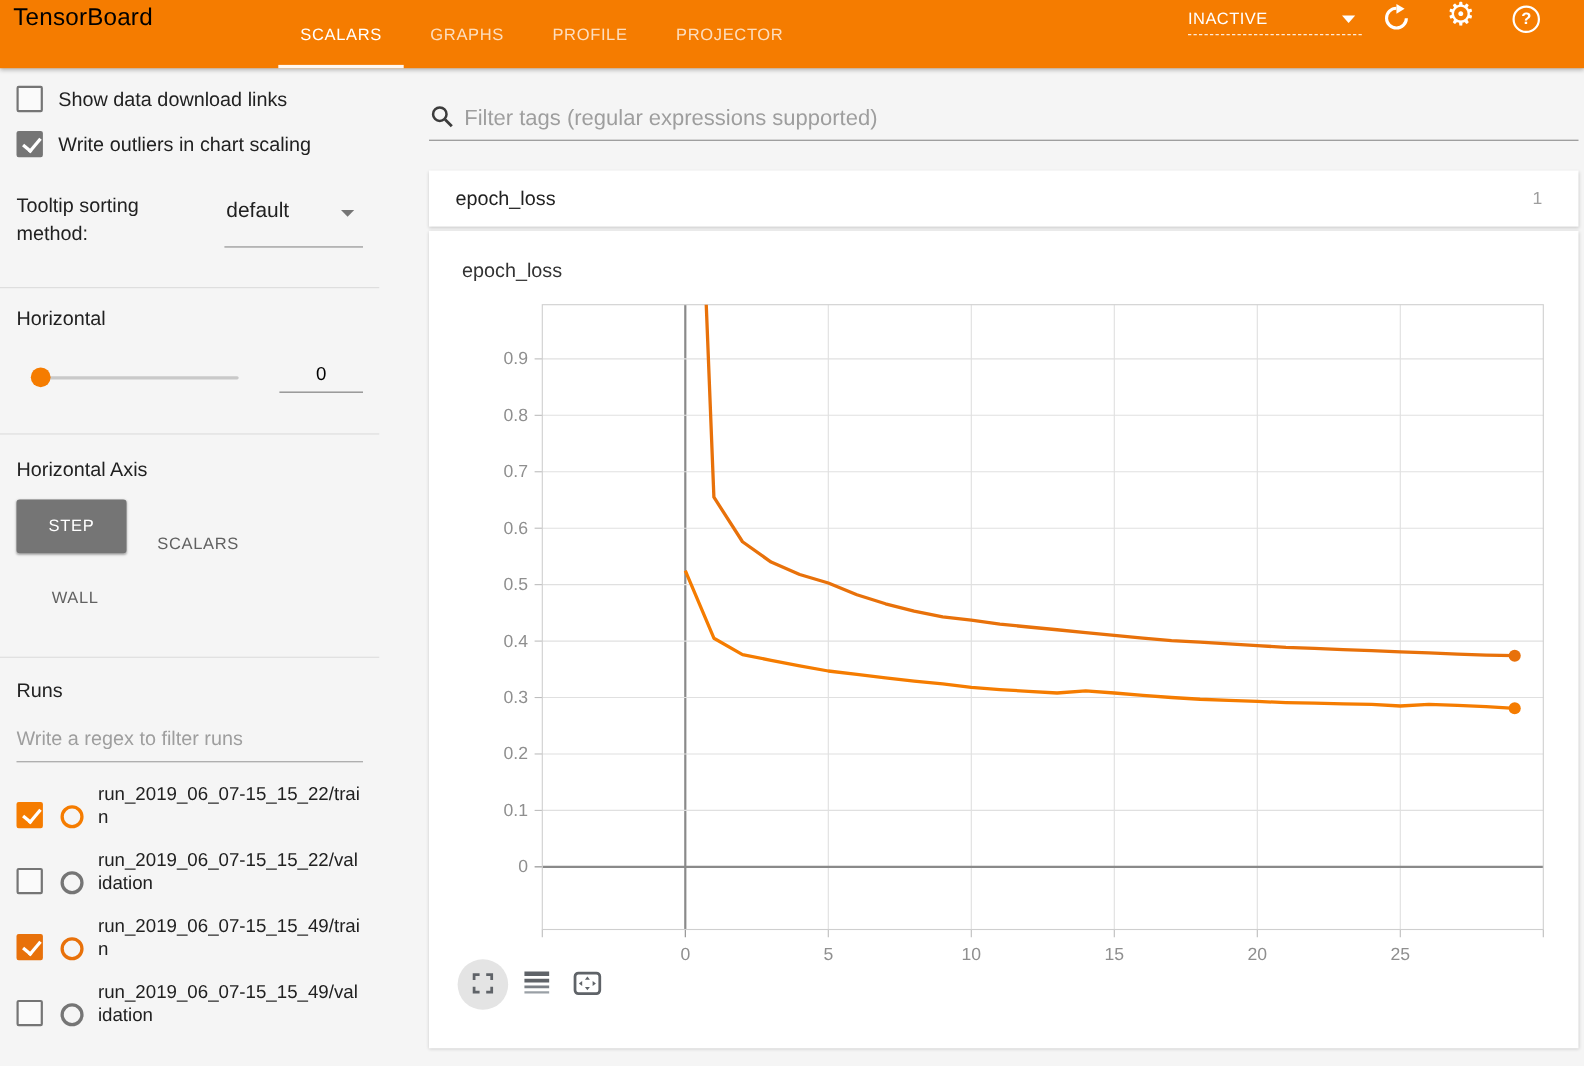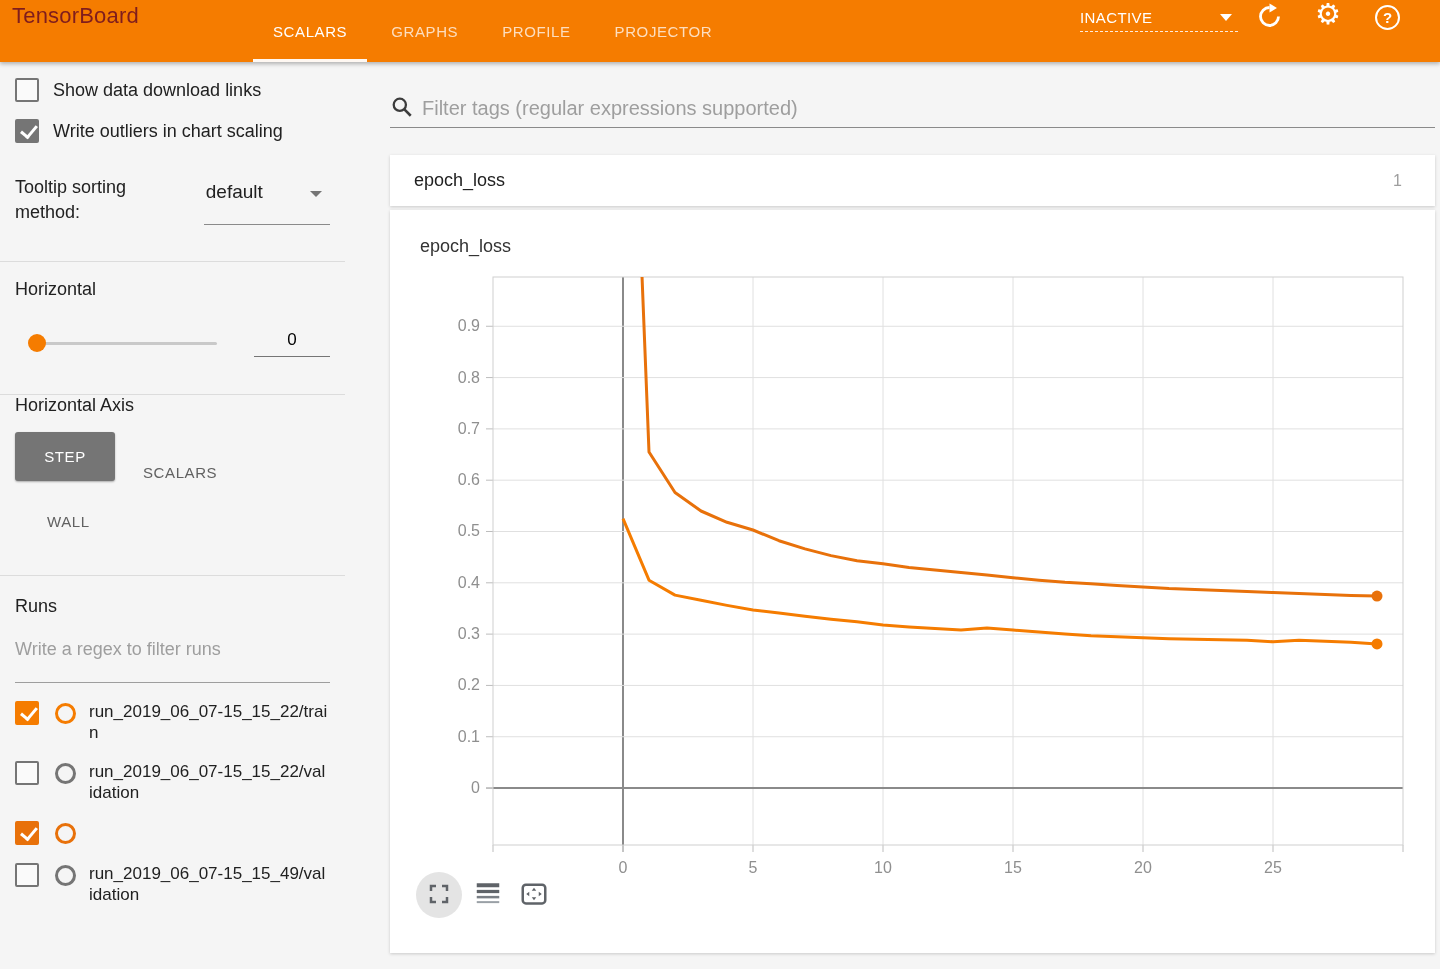--- a/index.html
+++ b/index.html
@@ -2,21 +2,21 @@
 <html><head>
 <meta charset="utf-8">
 <style>
   * { margin:0; padding:0; box-sizing:border-box; }
   html,body { width:1440px; height:969px; overflow:hidden; background:#f5f5f5;
     font-family:"Liberation Sans","DejaVu Sans",sans-serif; color:#212121; }
 
   
   .appbar { position:absolute; left:0; top:0; width:1440px; height:62px;
     background:#f57c00; box-shadow:0 2px 4px rgba(0,0,0,.28); z-index:10; }
-  .app-title { position:absolute; left:12px; top:3px; font-size:22px; color:#7f1d1d; font-weight:500; letter-spacing:.2px; }
+  .app-title { position:absolute; left:12px; top:3px; font-size:22px; color:#000000; font-weight:500; letter-spacing:.2px; }
   .tabs { position:absolute; left:251px; top:0; height:62px; display:flex; }
   .tab { position:relative; height:62px; padding:17px 22px; color:rgba(255,255,255,.75);
     font-size:15px; letter-spacing:.6px; cursor:pointer; }
   .tab .tab-label { display:block; margin-top:6px; }
   .tab.active { color:#fff; }
   .tab.active .tab-underline { position:absolute; left:2px; right:2px; bottom:0; height:3px; background:rgba(255,255,255,.95); }
   .status { position:absolute; left:1080px; top:4px; width:158px; height:28px;
     border-bottom:1px dashed rgba(255,255,255,.85); color:#fff; font-size:15px;
     letter-spacing:.4px; display:flex; align-items:center; cursor:pointer; }
   .status .caret { margin-left:auto; margin-right:6px; width:0; height:0;
@@ -49,23 +49,23 @@
   .slider-thumb { position:absolute; left:-2px; top:-8px; width:18px; height:18px;
     border-radius:50%; background:#f57c00; cursor:pointer; }
   .slider-val { width:76px; margin-left:37px; border:none; border-bottom:1px solid #757575;
     background:transparent; text-align:center; font-size:17px; padding-bottom:6px; font-family:inherit; }
   .axis-btn-row { display:flex; align-items:flex-end; margin-top:16px; }
   .btn-step { width:100px; height:49px; background:#757575; color:#fff; border:none; border-radius:3px;
     font-size:15px; letter-spacing:.6px; cursor:pointer; box-shadow:0 1px 2px rgba(0,0,0,.3); font-family:inherit; }
   .btn-flat { background:none; border:none; color:#616161; font-size:15px; letter-spacing:.6px;
     cursor:pointer; font-family:inherit; }
   .runs-filter { width:100%; border:none; border-bottom:1px solid #9e9e9e; background:transparent;
-    font-size:18px; padding:4px 0 22px 0; color:#212121; font-family:inherit; }
+    font-size:18px; padding:4px 0 10px 0; color:#212121; font-family:inherit; }
   .runs-filter::placeholder { color:#9e9e9e; }
-  .run-item { display:flex; align-items:flex-start; margin-top:18px; }
+  .run-item { display:flex; align-items:flex-end; margin-top:18px; }
   .run-circle { flex:none; width:21px; height:21px; border-radius:50%; border:3px solid #757575; margin:2px 0 0 16px; background:transparent; }
   .run-name { margin-left:13px; width:240px; font-size:17px; line-height:21px; word-break:break-all; }
 
   
   .tag-filter { position:absolute; left:390px; top:90px; width:1045px; height:38px;
     border-bottom:1px solid #8a8a8a; display:flex; align-items:center; }
   .tag-filter input { border:none; background:transparent; outline:none; flex:1;
     font-size:20px; margin-left:8px; color:#424242; font-family:inherit; }
   .tag-filter input::placeholder { color:#9e9e9e; }
   .section-header { position:absolute; left:390px; top:155px; width:1045px; height:51px;
@@ -144,21 +144,21 @@
 
   <div class="side-h" style="margin-top:17px;">Horizontal</div>
   <div class="slider-row">
     <div class="slider-track">
       <div class="slider-thumb"></div>
     </div>
     <input class="slider-val" value="0" style="">
   </div>
   <div class="divider" style="margin-top:37px;"></div>
 
-  <div class="side-h" style="">Horizontal Axis</div>
+  <div class="side-h" style="margin-top:22px;">Horizontal Axis</div>
   <div class="axis-btn-row">
     <button class="btn-step">STEP</button>
     <button class="btn-flat" style="margin-left:28px;">SCALARS</button>
   </div>
   <div style="margin-top:32px;">
     <button class="btn-flat" style="margin-left:32px;">WALL</button>
   </div>
   <div class="divider" style="margin-top:44px;"></div>
 
   <div class="side-h" style="margin-top:20px;">Runs</div>
@@ -170,20 +170,21 @@
     <span class="run-name">run_2019_06_07-15_15_22/train</span>
   </div>
   <div class="run-item">
     <span class="checkbox"></span>
     <span class="run-circle" style="border-color: rgb(117, 117, 117);"></span>
     <span class="run-name">run_2019_06_07-15_15_22/validation</span>
   </div>
   <div class="run-item">
     <span class="checkbox checked" style="background: rgb(232, 113, 10); border-color: rgb(232, 113, 10);"></span>
     <span class="run-circle" style="border-color: rgb(232, 113, 10);"></span>
+    <span class="run-name">run_2019_06_07-15_15_49/train</span>
   </div>
   <div class="run-item">
     <span class="checkbox"></span>
     <span class="run-circle" style="border-color: rgb(117, 117, 117);"></span>
     <span class="run-name">run_2019_06_07-15_15_49/validation</span>
   </div>
 </aside>
 
 <div class="tag-filter">
   <span>

